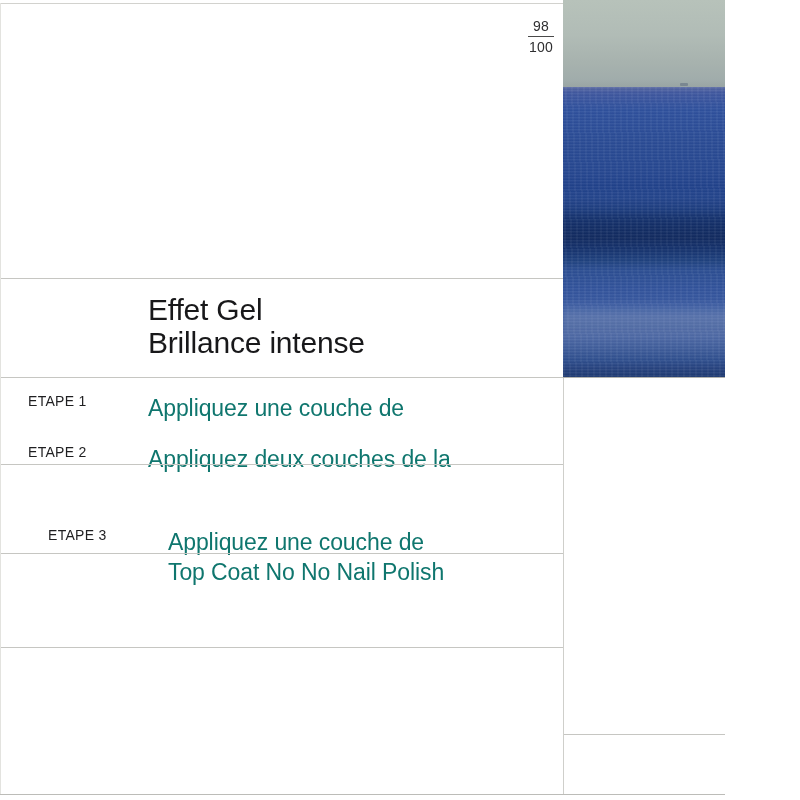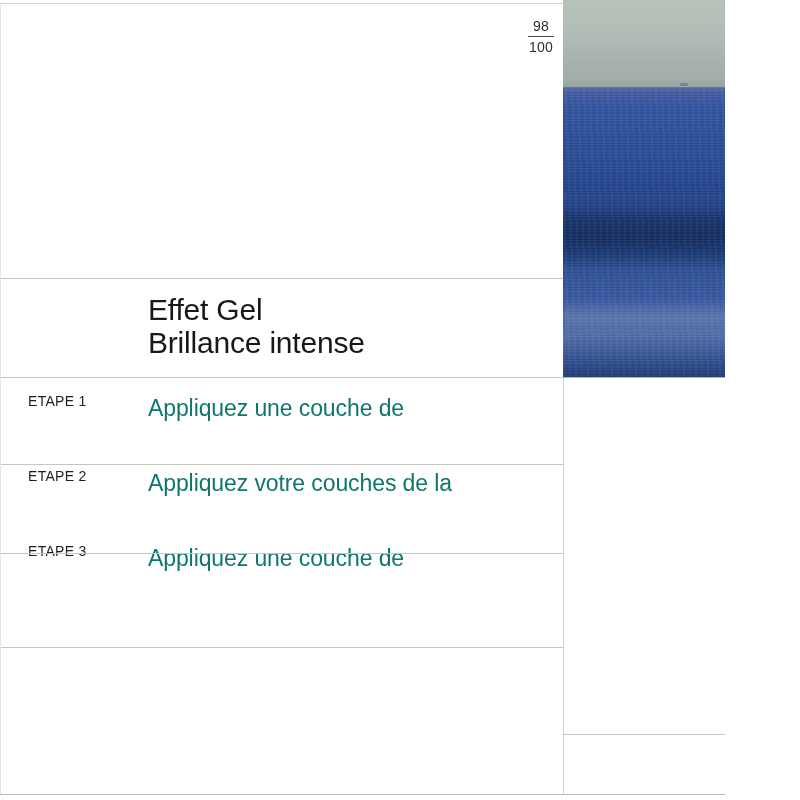--- a/index.html
+++ b/index.html
@@ -29,22 +29,22 @@
   .counter-left{left:528px;top:18px;}
   .counter-right{left:752px;top:386px;}
   
   .title{
     position:absolute;left:148px;top:293px;
     font-size:30px;line-height:33px;letter-spacing:-0.2px;color:#18181a;
   }
   
   .step{position:absolute;left:0;width:563px;}
   .step-1{top:377px;height:87px;margin-top:12px;}
-  .step-2{top:464px;height:89px;}
-  .step-3{top:539px;height:94px;}
+  .step-2{top:440px;height:89px;}
+  .step-3{top:523px;height:94px;margin-left:20px;}
   .step-label{
     position:absolute;left:28px;top:4px;
     font-size:14px;line-height:16px;letter-spacing:0.3px;color:#1f1f21;
   }
   .step-text{
     position:absolute;left:148px;top:4px;
     font-size:23px;line-height:30px;letter-spacing:-0.1px;color:#0f766e;
   }
   
   .photo{
@@ -97,28 +97,29 @@
     <div class="step step-1">
       <div class="step-label">ETAPE 1</div>
       <div class="step-text">
         <div>Appliquez une couche de</div>
       </div>
     </div>
 
     <div class="step step-2">
       <div class="step-label">ETAPE 2</div>
       <div class="step-text">
-        <div>Appliquez votre couches de la</div>
+        <div>Appliquez deux couches de la</div>
       </div>
     </div>
 
     <div class="step step-3">
       <div class="step-label">ETAPE 3</div>
       <div class="step-text">
         <div>Appliquez une couche de</div>
+        <div>Top Coat No No Nail Polish</div>
       </div>
     </div>
   </section>
 
   <section>
     <div class="photo">
       <div class="sky"></div>
       <div class="sea"></div>
       <div class="sea-haze"></div>
       <div class="ship"></div>

